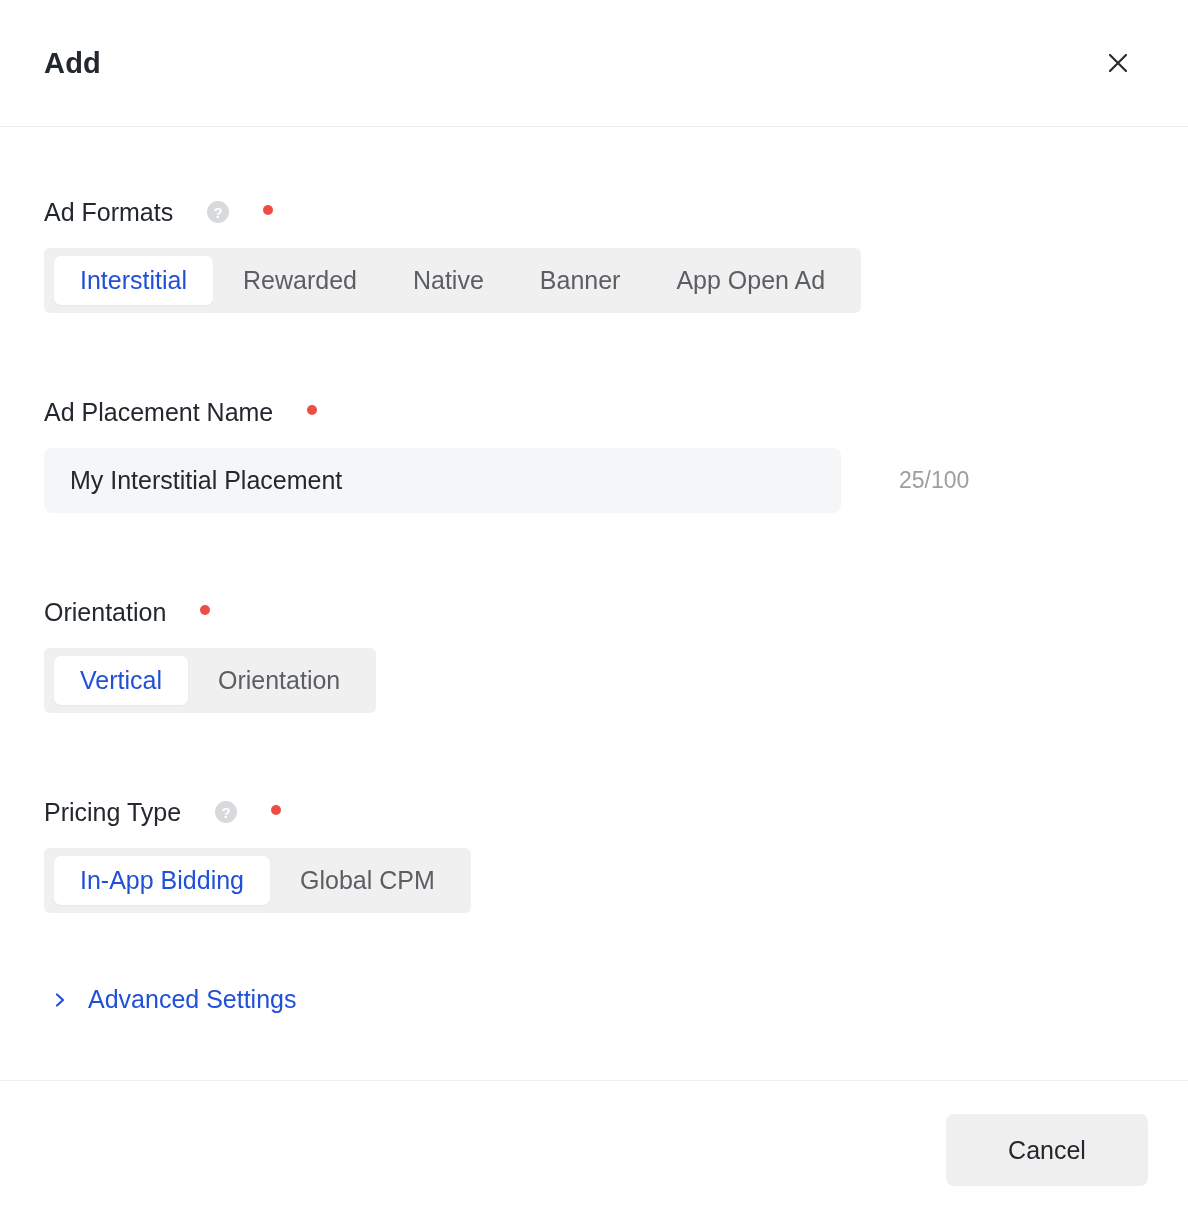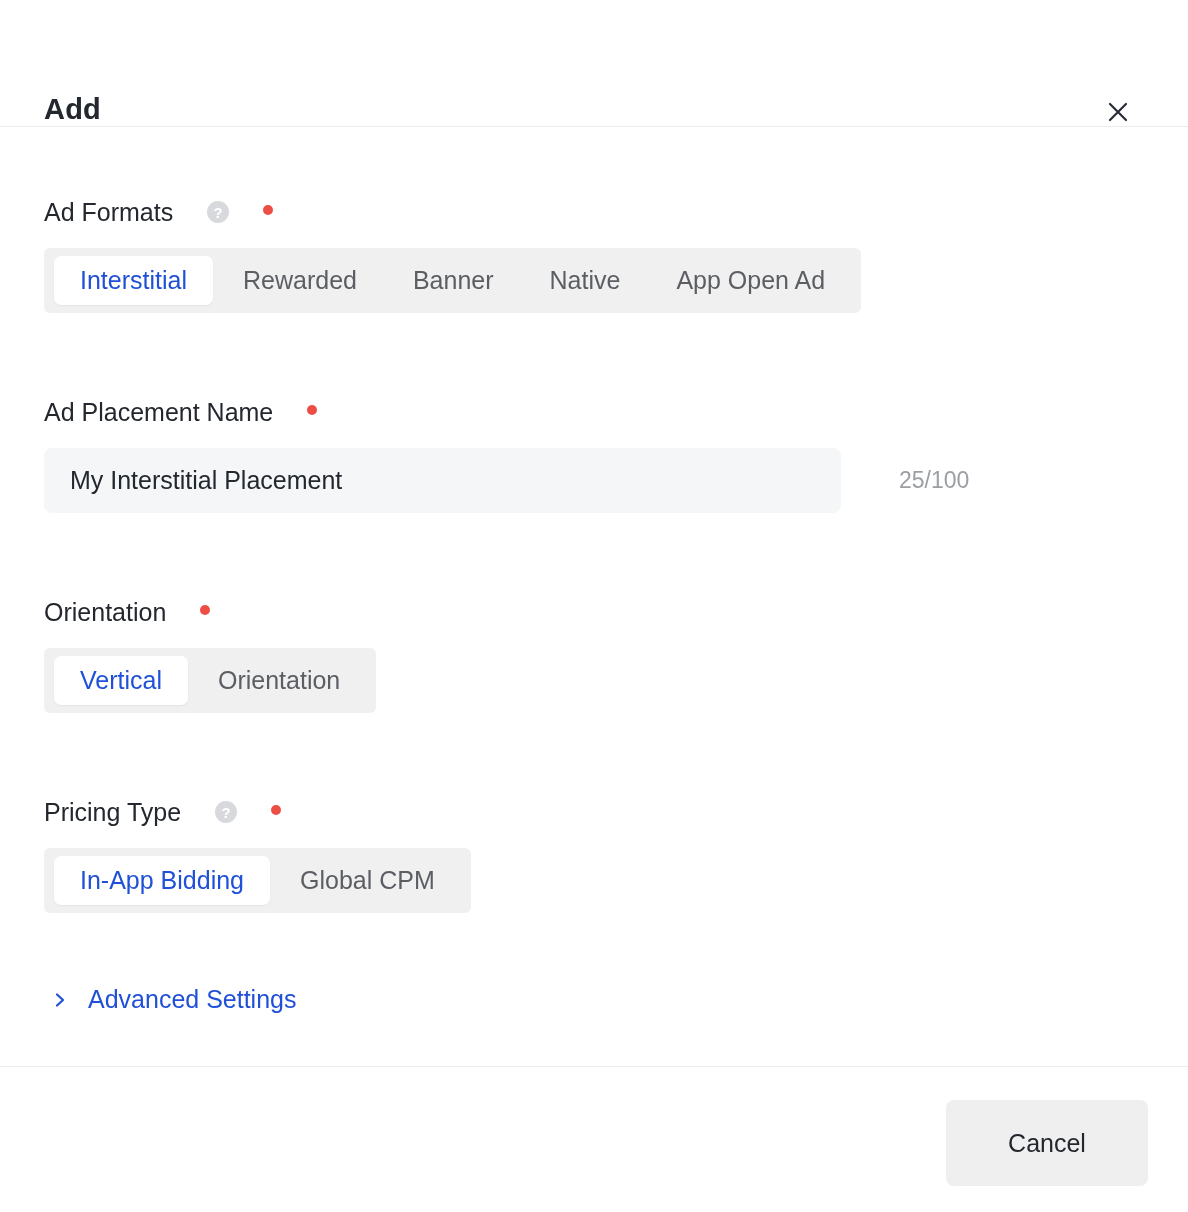--- a/index.html
+++ b/index.html
@@ -25,21 +25,21 @@
     display: flex;
     flex-direction: column;
     overflow: hidden;
   }
 
   
   .modal-header {
     height: 127px;
     flex: 0 0 127px;
     display: flex;
-    align-items: flex-end;
+    align-items: center;
     justify-content: space-between;
     padding: 0 56px 0 44px;
     border-bottom: 1px solid var(--divider);
   }
   .modal-title {
     margin: 0;
     font-size: 29px;
     font-weight: 700;
     color: var(--text-dark);
     letter-spacing: 0.2px;
@@ -169,21 +169,21 @@
   .modal-footer {
     flex: 0 0 auto;
     margin-top: auto;
     border-top: 1px solid var(--divider);
     padding: 33px 40px 26px;
     display: flex;
     justify-content: flex-end;
     gap: 16px;
   }
   .btn {
-    height: 86px;
+    height: 72px;
     border: none;
     border-radius: 8px;
     font-family: inherit;
     font-size: 25px;
     cursor: pointer;
     display: flex;
     align-items: center;
     justify-content: center;
   }
   .btn.cancel {
@@ -213,22 +213,22 @@
 
   <section class="field first">
     <div class="label-row">
       <span class="field-label">Ad Formats</span>
       <span class="help-badge">?</span>
       <span class="req-dot"></span>
     </div>
     <div class="seg">
         <button class="seg-item selected">Interstitial</button>
         <button class="seg-item">Rewarded</button>
+        <button class="seg-item">Native</button>
         <button class="seg-item">Banner</button>
-        <button class="seg-item">Native</button>
         <button class="seg-item">App Open Ad</button>
       </div>
   </section>
 
   <section class="field">
     <div class="label-row">
       <span class="field-label">Ad Placement Name</span>
       <span class="req-dot"></span>
     </div>
     <div class="input-row">

